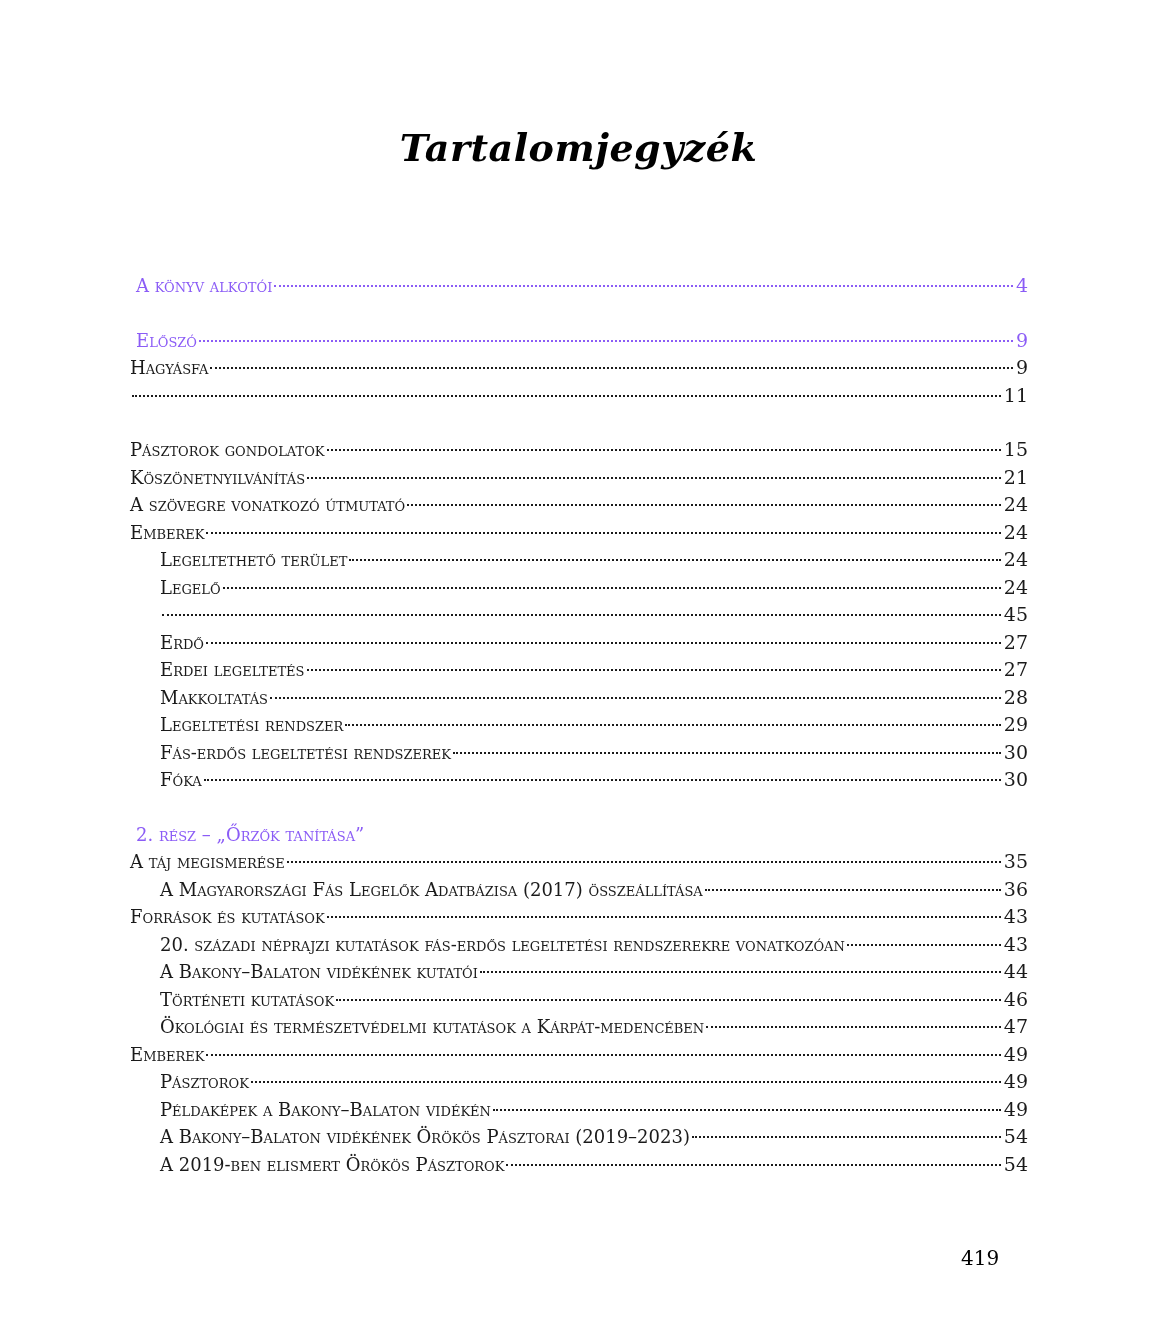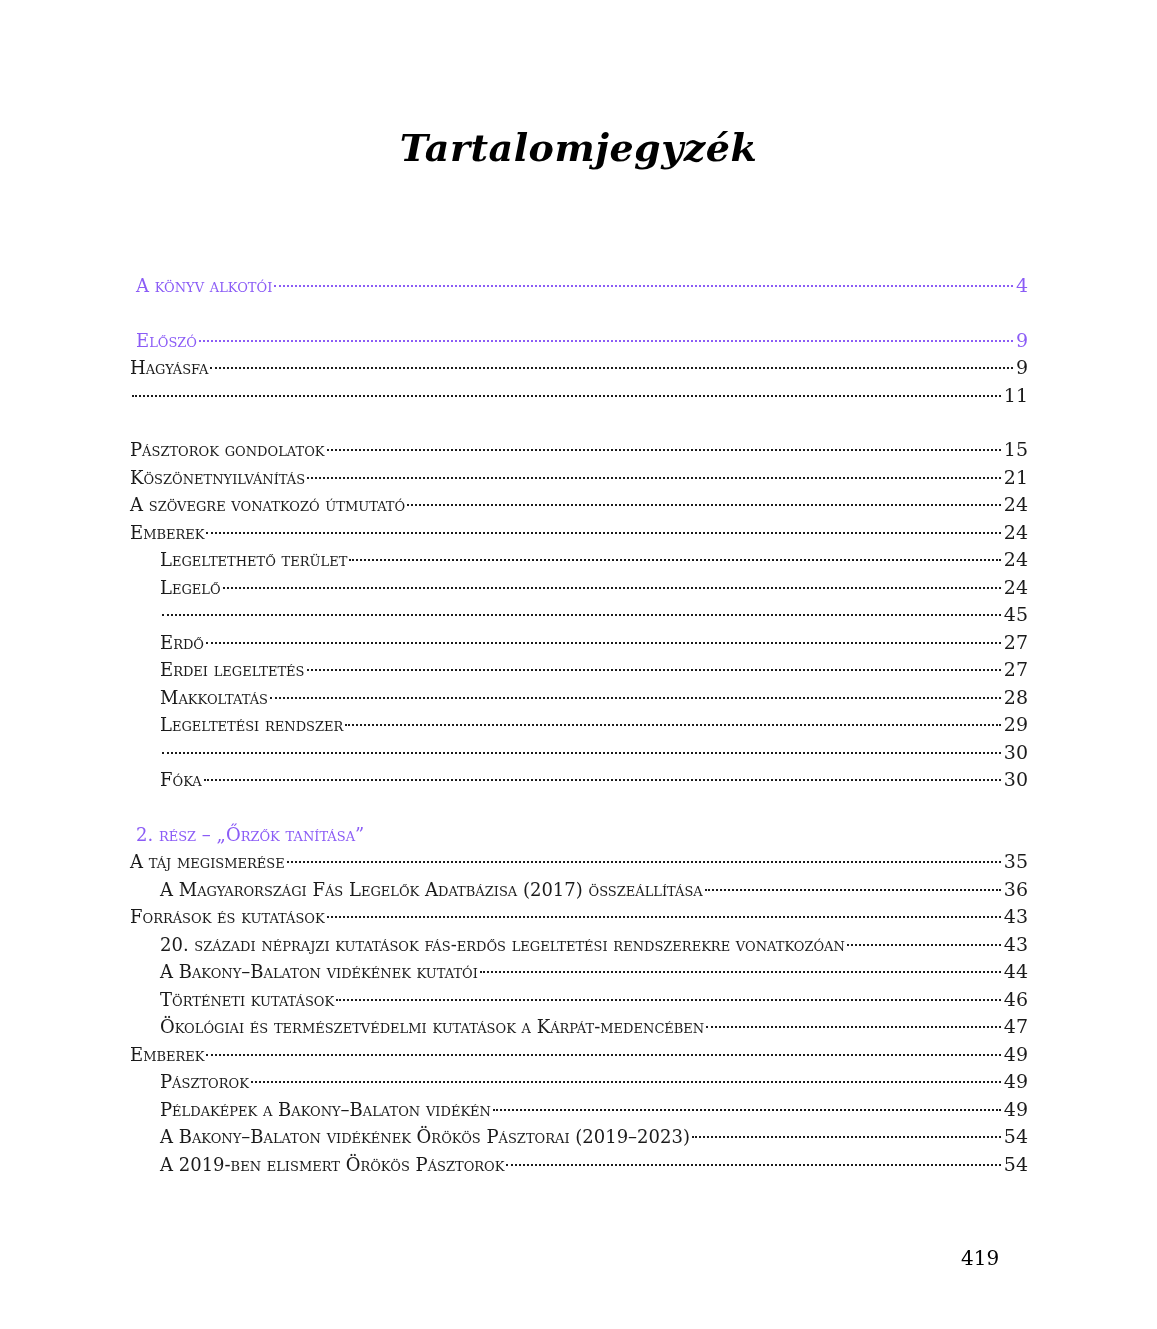--- a/index.html
+++ b/index.html
@@ -150,20 +150,21 @@
         <span class="label">Makkoltatás</span>
         <span class="leader"></span>
         <span class="page">28</span>
       </div>
       <div class="entry lvl2">
         <span class="label">Legeltetési rendszer</span>
         <span class="leader"></span>
         <span class="page">29</span>
       </div>
       <div class="entry lvl2">
+        <span class="label">Fás-erdős legeltetési rendszerek</span>
         <span class="leader"></span>
         <span class="page">30</span>
       </div>
       <div class="entry lvl2">
         <span class="label">Fóka</span>
         <span class="leader"></span>
         <span class="page">30</span>
       </div>
     </div>
     <div class="group">

